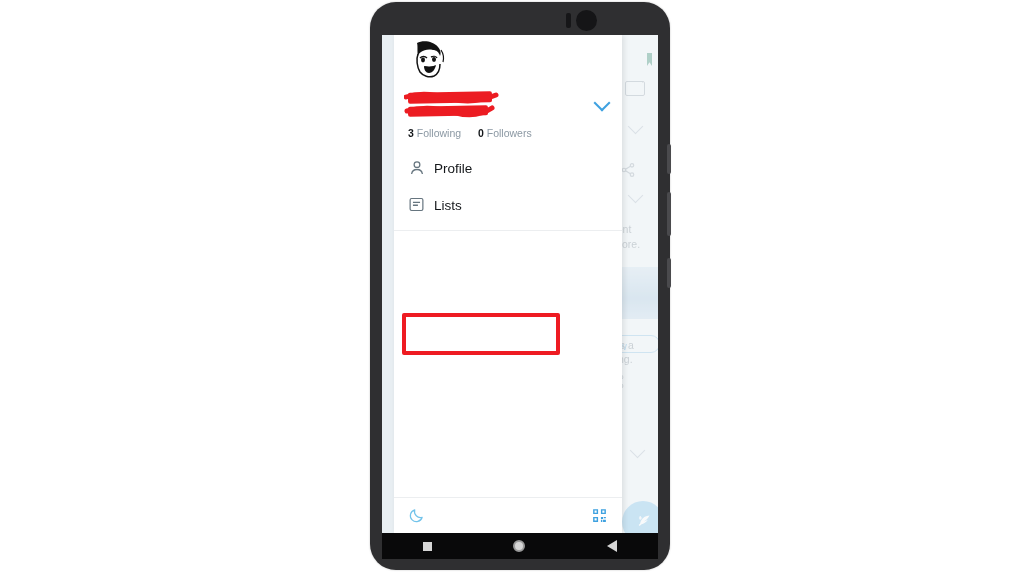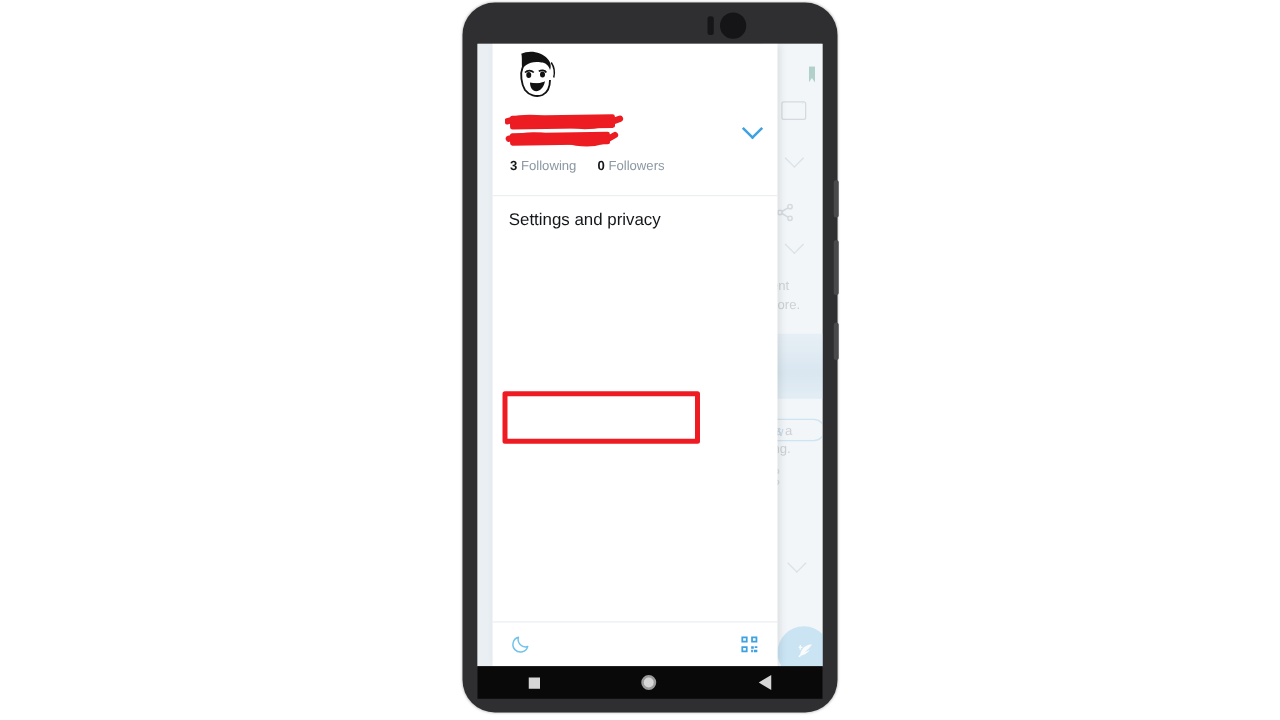--- a/index.html
+++ b/index.html
@@ -272,29 +272,44 @@
             <b>3</b>
             <span>Following</span>
             <span class="sp"></span>
             <b>0</b>
             <span>Followers</span>
           </div>
         </div>
 
         <div class="menu">
 
-
+          <div class="menu-item">
+            <span class="menu-icon">
+              <svg width="18" height="18" viewBox="0 0 24 24" fill="none" stroke="#66757f" stroke-width="1.7">
+                <circle cx="12" cy="7.5" r="3.8"></circle>
+                  <path d="M4.8 20c.6-4 3.6-6 7.2-6s6.6 2 7.2 6"></path>
+              </svg>
+            </span>
+            <span class="menu-label">Profile</span>
+          </div>
+
+          <div class="menu-item">
+            <span class="menu-icon">
+              <svg width="17" height="17" viewBox="0 0 24 24" fill="none" stroke="#66757f" stroke-width="1.7">
+                <rect x="3" y="3.5" width="18" height="17" rx="2"></rect>
+                <path d="M7 9h10M7 13h7" stroke-width="1.9"></path>
+              </svg>
+            </span>
+            <span class="menu-label">Lists</span>
+          </div>
 
 
 
           <div class="divider"></div>
 
-          <div class="sub-item">
-            <span class="sub-label">Settings and privacy</span>
-          </div>
 
         </div>
 
         <div class="highlight-box"></div>
 
         <div class="drawer-footer">
           <span class="moon-icon">
             <svg width="17" height="17" viewBox="0 0 24 24" fill="none" stroke="#72c3ea" stroke-width="1.7" stroke-linejoin="round">
               <path d="M20 14.5A8.5 8.5 0 0 1 9.5 4a8.5 8.5 0 1 0 10.5 10.5z"></path>
             </svg>

